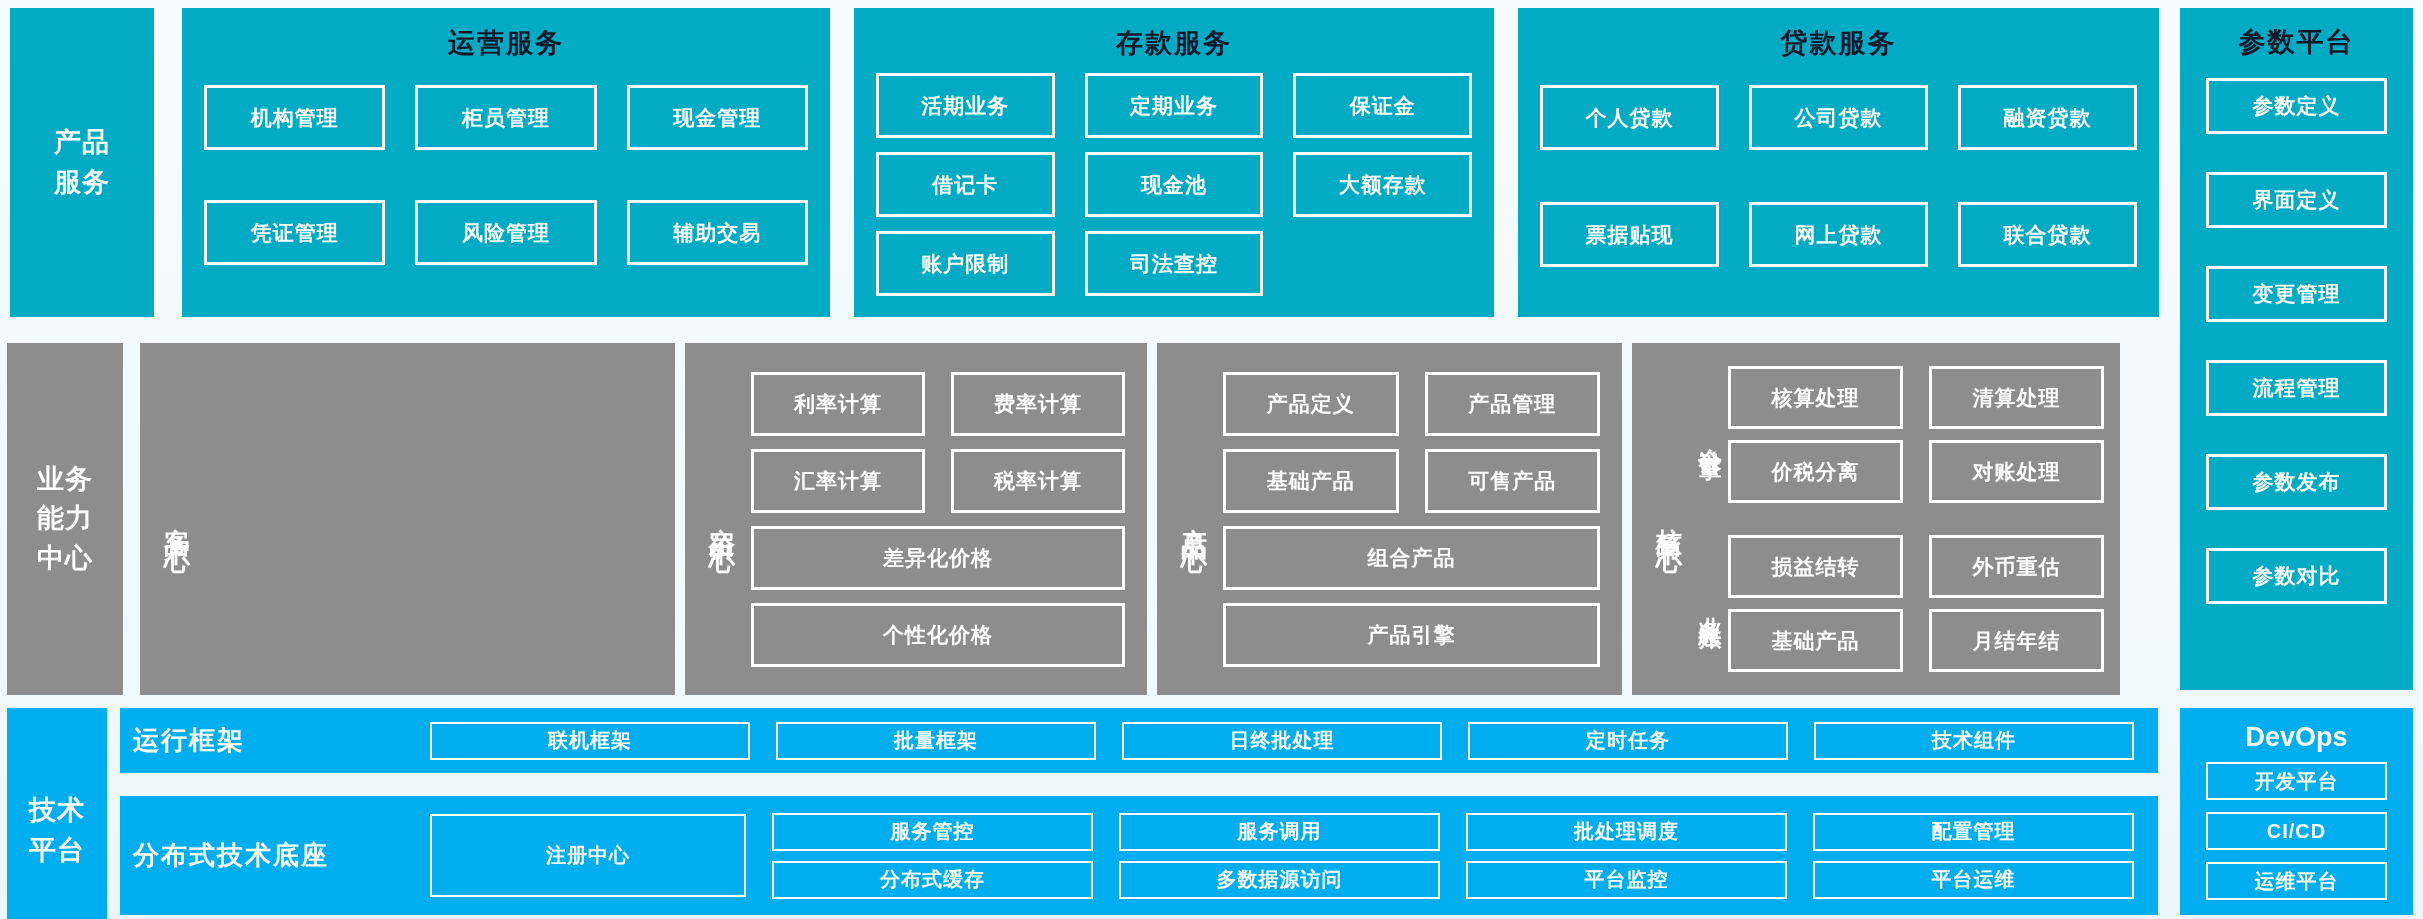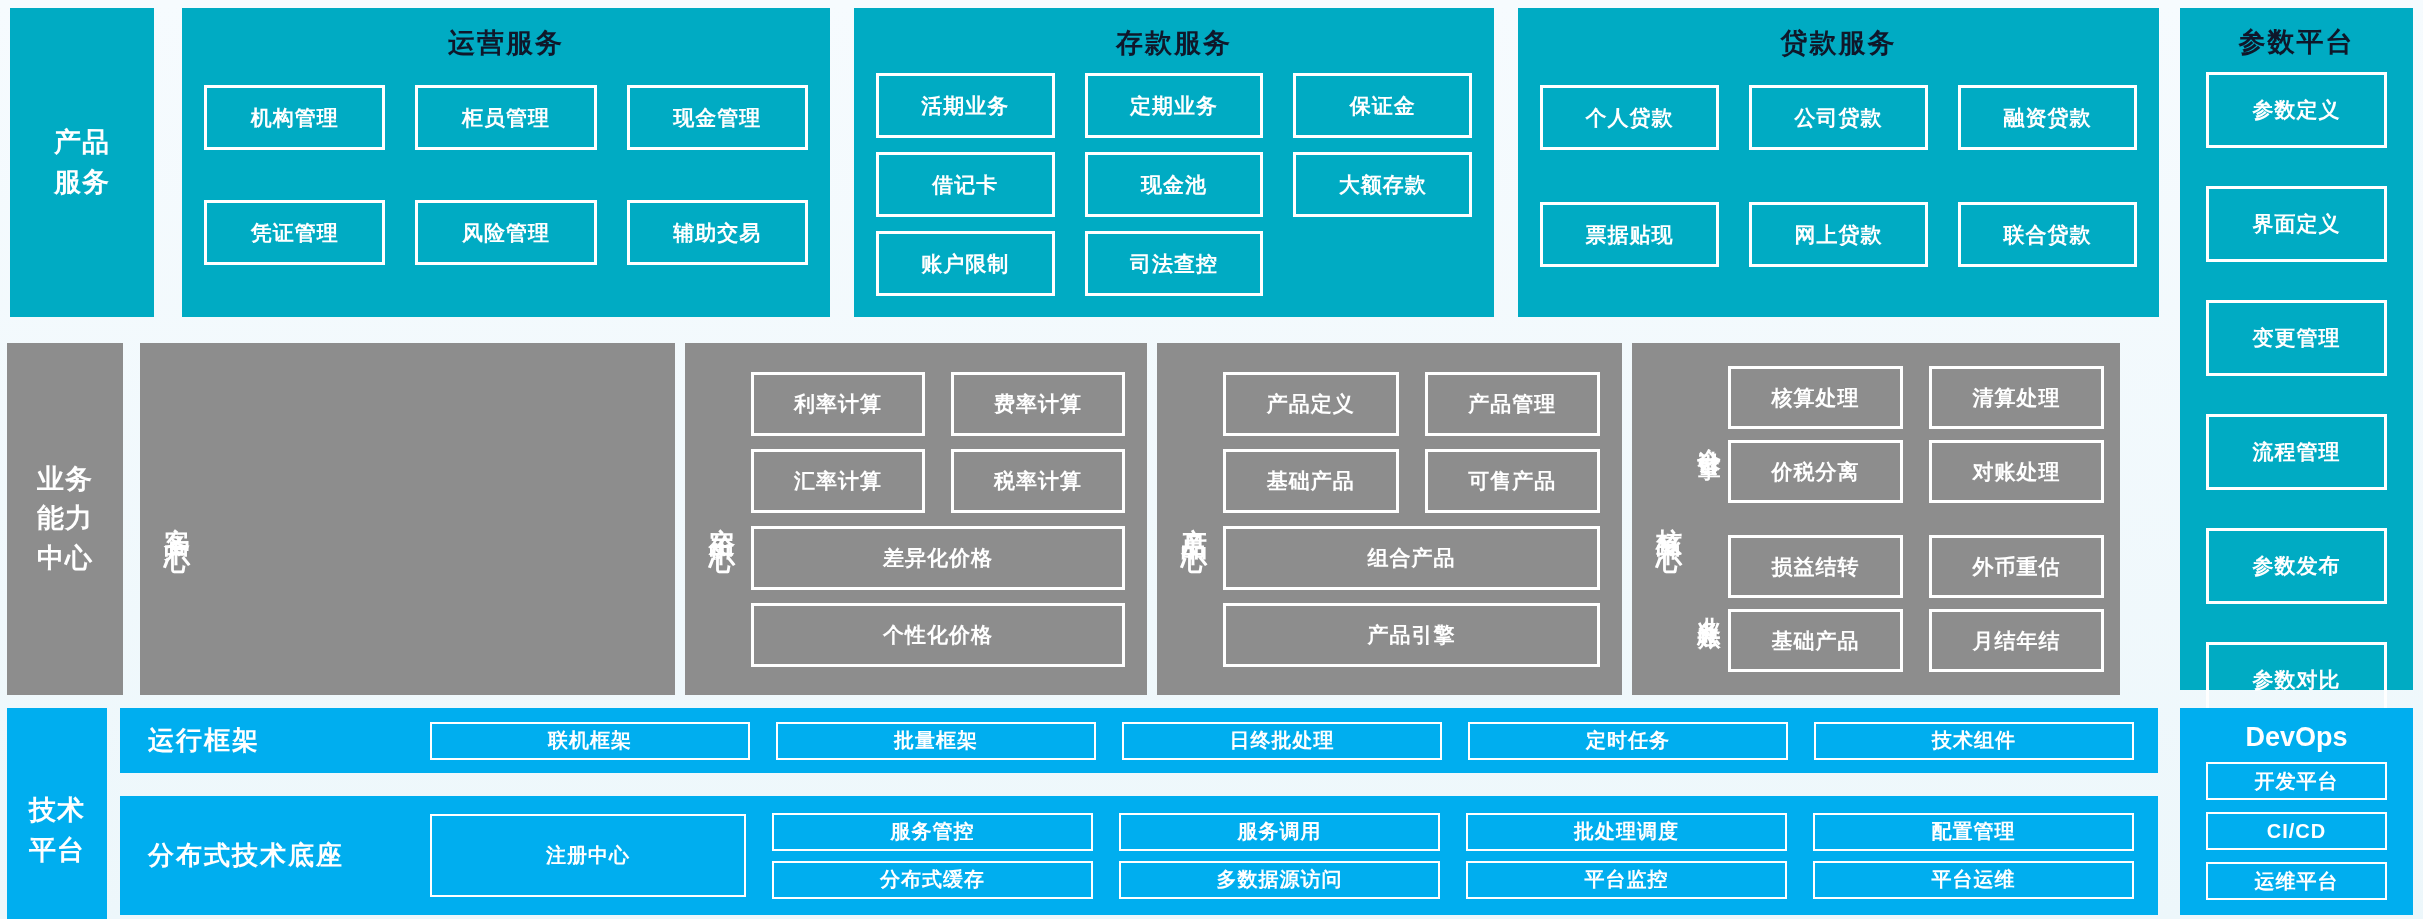--- a/index.html
+++ b/index.html
@@ -34,49 +34,49 @@
   .box{
     border:3px solid #fff;color:#fff;font-weight:bold;font-size:21px;
     height:65px;display:flex;align-items:center;justify-content:center;
     letter-spacing:1px;box-sizing:border-box;
   }
 
   
   .param-col{display:flex;flex-direction:column;}
   .param-col .sec-title{height:58px;padding-top:16px;}
   .param-boxes{display:flex;flex-direction:column;gap:38px;padding:12px 26px 0 26px;}
-  .param-boxes .box{height:76px;}
+  .param-boxes .box{height:56px;}
 
   
   .panel{display:flex;padding:18px 16px;}
   .vlabel{
     writing-mode:vertical-rl;text-orientation:upright;
     color:#fff;font-weight:bold;font-size:26px;letter-spacing:6px;
     display:flex;align-items:center;justify-content:center;
     width:44px;flex:none;
   }
   .vlabel.small{font-size:23px;width:36px;letter-spacing:3px;}
   .panel-grid2{
     flex:1;display:grid;grid-template-columns:repeat(2,1fr);
     row-gap:24px;column-gap:26px;align-content:center;padding:4px 6px;
   }
   .panel-grid2 .box{height:82px;}
   .rows-col{flex:1;display:flex;flex-direction:column;gap:13px;justify-content:center;padding:2px 6px;}
   .two-cols{display:grid;grid-template-columns:repeat(2,1fr);column-gap:26px;}
   .rows-col .box,.two-cols .box{height:64px;}
-  .acc-col{flex:1;display:flex;flex-direction:column;gap:32px;justify-content:center;}
+  .acc-col{flex:1;display:flex;flex-direction:column;gap:32px;justify-content:center;font-family:Liberation Serif, serif;}
   .acc-group{display:flex;}
   .acc-grid{flex:1;display:grid;grid-template-columns:repeat(2,1fr);gap:11px 26px;}
   .acc-grid .box{height:63px;}
 
   
   .band{display:flex;align-items:center;}
   .band-label{
     color:#fff;font-weight:bold;font-size:26px;letter-spacing:2px;
-    width:310px;flex:none;padding-left:28px;box-sizing:border-box;
+    width:310px;flex:none;padding-left:13px;box-sizing:border-box;
   }
   .band-boxes{flex:1;display:flex;gap:26px;margin-right:24px;}
   .band-boxes .box{flex:1;height:38px;font-size:20px;border-width:2px;}
   .registry{width:316px;height:83px;flex:none;margin-right:26px;font-size:20px;border-width:2px;}
   .dist-grid{
     flex:1;display:grid;grid-template-columns:repeat(4,1fr);
     gap:10px 26px;margin-right:24px;
   }
   .dist-grid .box{height:38px;font-size:20px;border-width:2px;}
 

